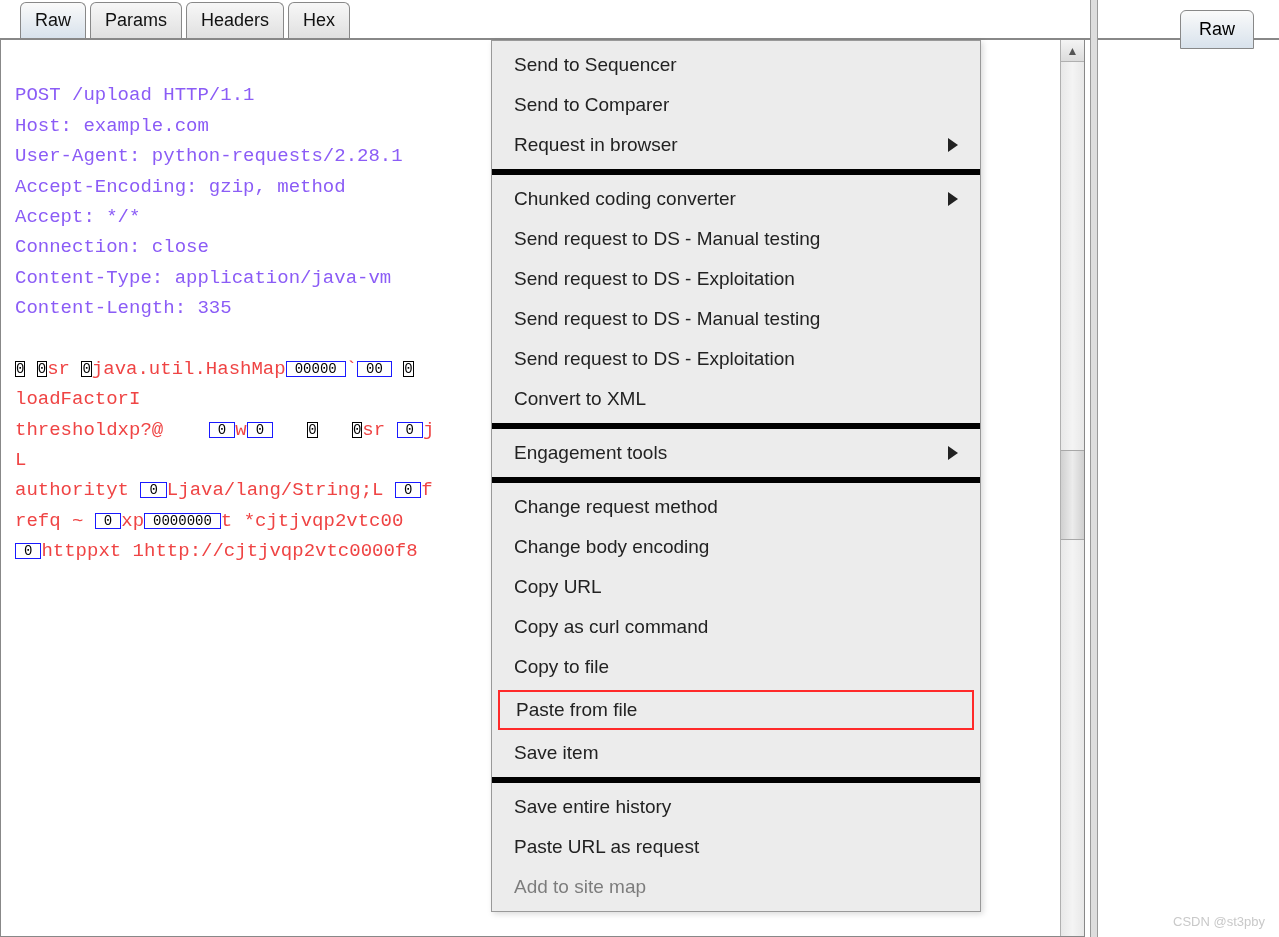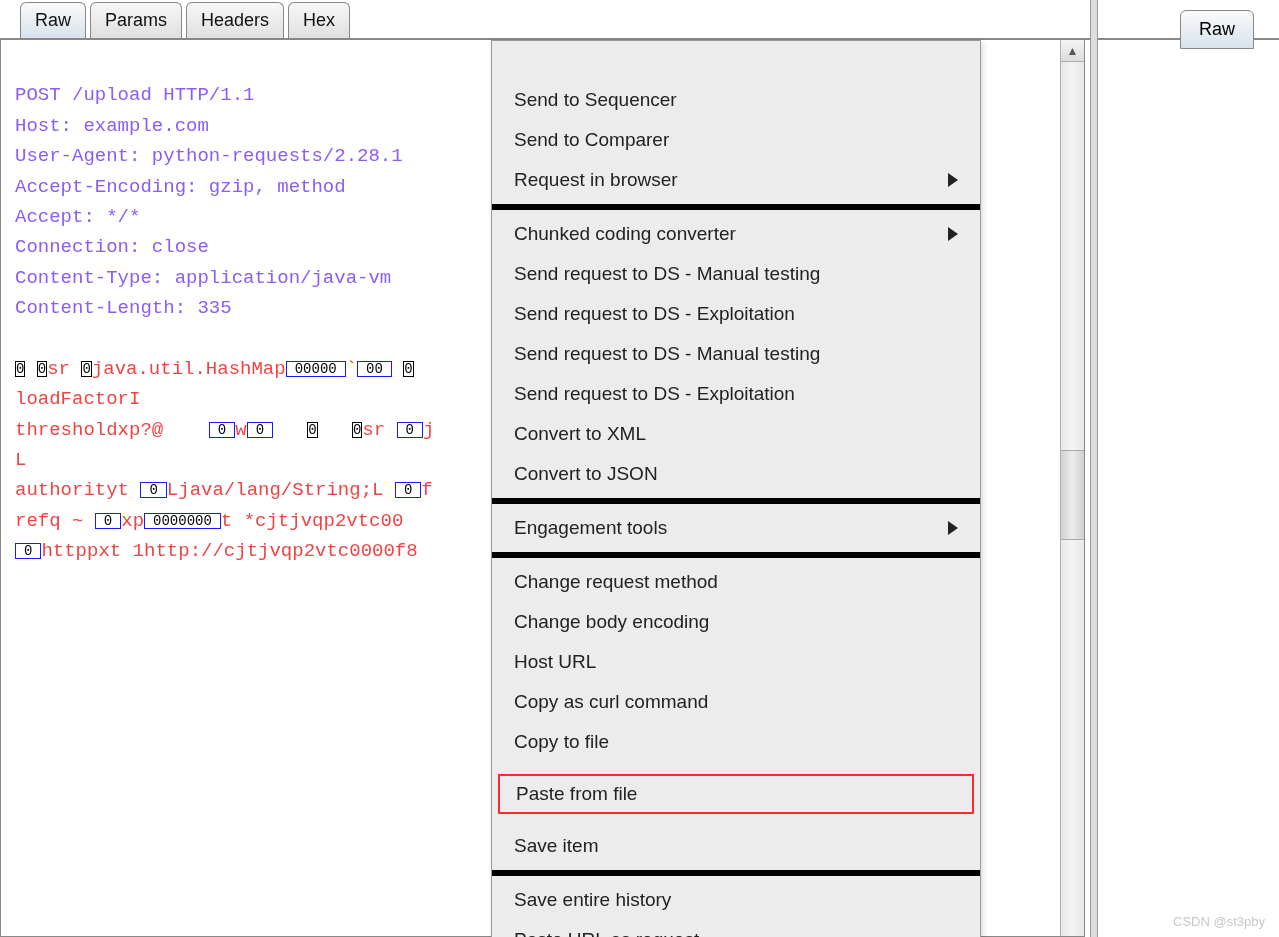--- a/index.html
+++ b/index.html
@@ -79,33 +79,33 @@
   }
   .context-menu {
     position: absolute;
     left: 490px; top: 0;
     width: 490px;
     background: #ececec;
     border: 1px solid #999;
     box-shadow: 2px 2px 6px rgba(0,0,0,0.15);
   }
   .menu-group { border-top: 6px solid #000000; padding: 4px 0; }
-  .menu-group:first-child { border-top: none; margin-top: 35px; }
+  .menu-group:first-child { border-top: none; }
   .menu-item {
     padding: 9px 22px;
     font-size: 19px;
     color: #222;
     display: flex;
     justify-content: space-between;
     align-items: center;
     cursor: pointer;
   }
   .menu-item.highlight {
     border: 2px solid #ff2a2a;
-    margin: 12px 6px;
+    margin: 3px 6px;
     padding: 7px 16px;
   }
   .arrow-right {
     width:0; height:0;
     border-top:7px solid transparent;
     border-bottom:7px solid transparent;
     border-left:10px solid #222;
   }
   .right-tab {
     position: absolute;
@@ -192,39 +192,36 @@
         </div>
       <div class="menu-item">
           <span>Send request to DS - Manual testing</span>
         </div>
       <div class="menu-item">
           <span>Send request to DS - Exploitation</span>
         </div>
       <div class="menu-item">
           <span>Convert to XML</span>
         </div>
-      <div class="menu-item">
-          <span>Convert to JSON</span>
-        </div>
     </div>
     <div class="menu-group">
       <div class="menu-item">
           <span>Engagement tools</span>
           <span class="arrow-right"></span>
         </div>
     </div>
     <div class="menu-group">
       <div class="menu-item">
           <span>Change request method</span>
         </div>
       <div class="menu-item">
           <span>Change body encoding</span>
         </div>
       <div class="menu-item">
-          <span>Host URL</span>
+          <span>Copy URL</span>
         </div>
       <div class="menu-item">
           <span>Copy as curl command</span>
         </div>
       <div class="menu-item">
           <span>Copy to file</span>
         </div>
       <div class="menu-item highlight">
           <span>Paste from file</span>
         </div>

